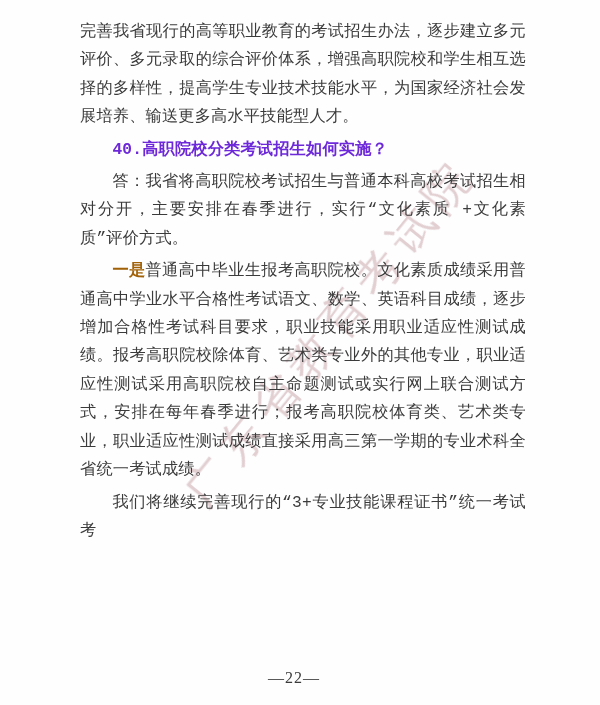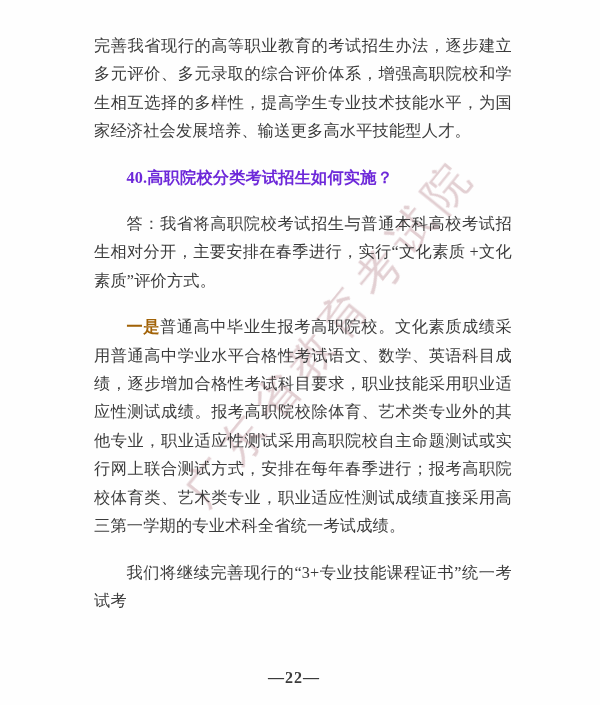--- a/index.html
+++ b/index.html
@@ -36,22 +36,23 @@
     position: absolute;
     left: 76px;
     top: 14px;
     width: 454px;
     font-size: 16.2px;
     line-height: 28.4px;
     text-align: justify;
     letter-spacing: 0.2px;
   }
   .content p {
-    margin: 18px;
+    margin: 4px;
     padding: 0;
+    font-family: Liberation Mono, monospace;
   }
   .indent {
     text-indent: 2em;
   }
   .heading {
     font-weight: bold;
     color: #6d28d9;
   }
   .lead {
     font-weight: bold;
@@ -59,21 +60,20 @@
   }
   .footer {
     position: absolute;
     left: 0;
     top: 669px;
     width: 588px;
     text-align: center;
     font-size: 16px;
     letter-spacing: 1px;
     color: #3b3b3b;
-    font-weight: bold;
   }
 </style>
 </head>
 <body>
 
 <div class="page">
 
   <div class="watermark">广东省教育考试院</div>
 
   <div class="content">

